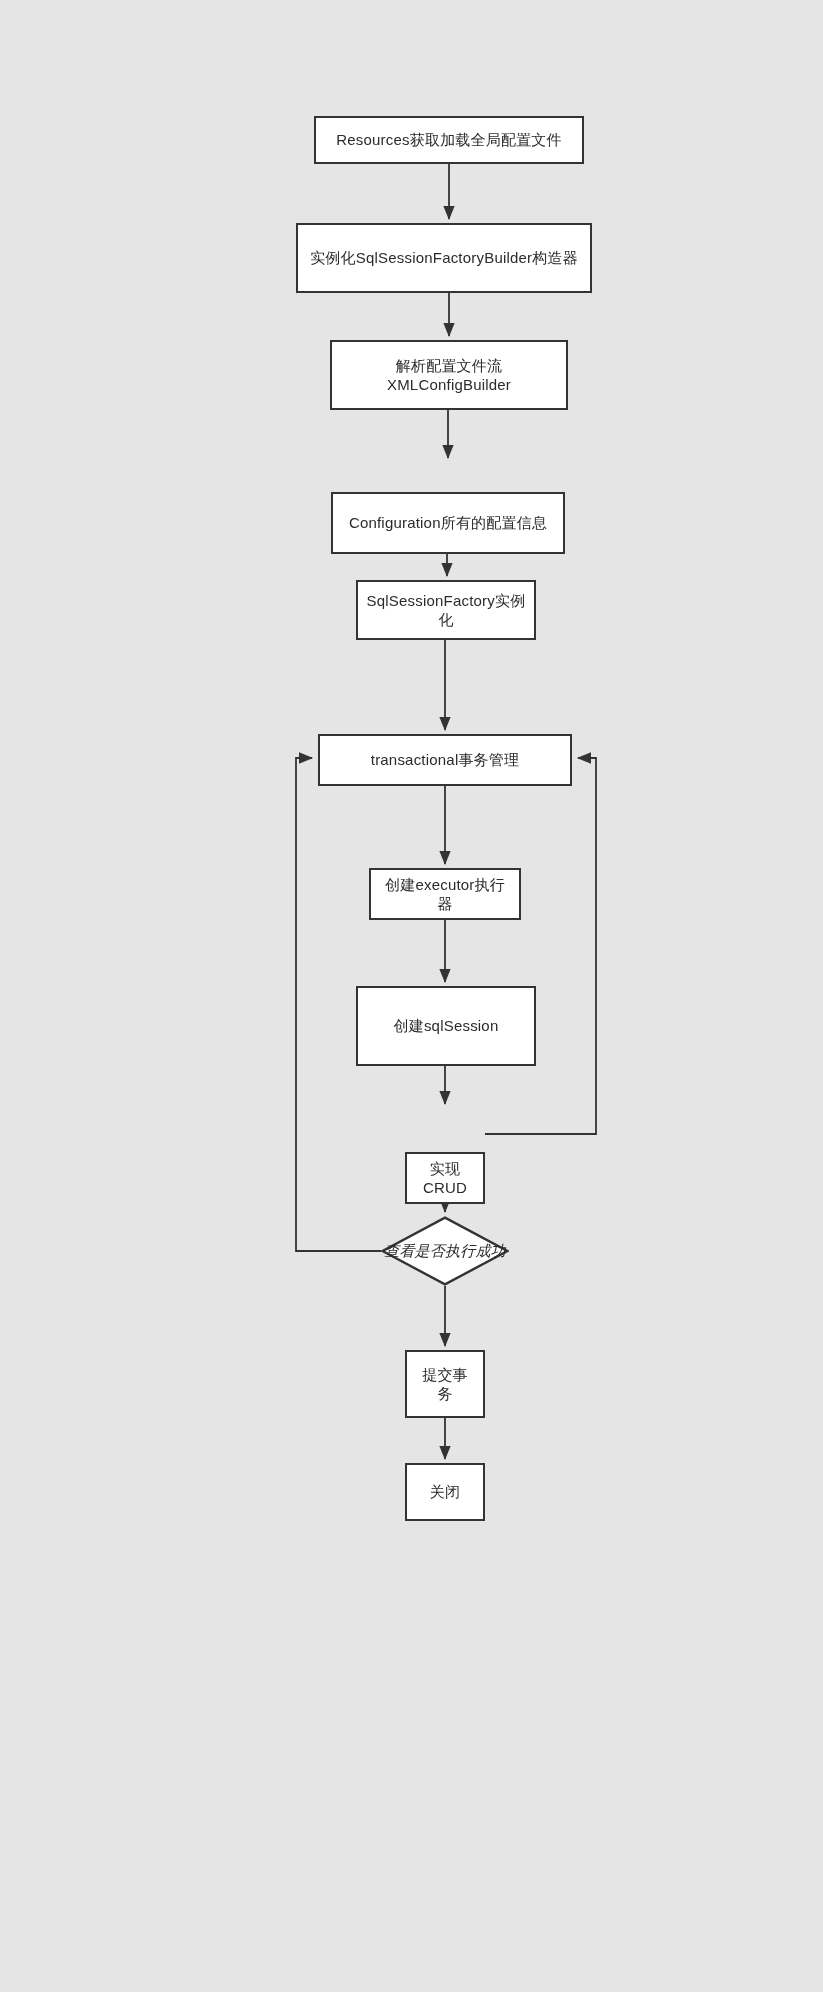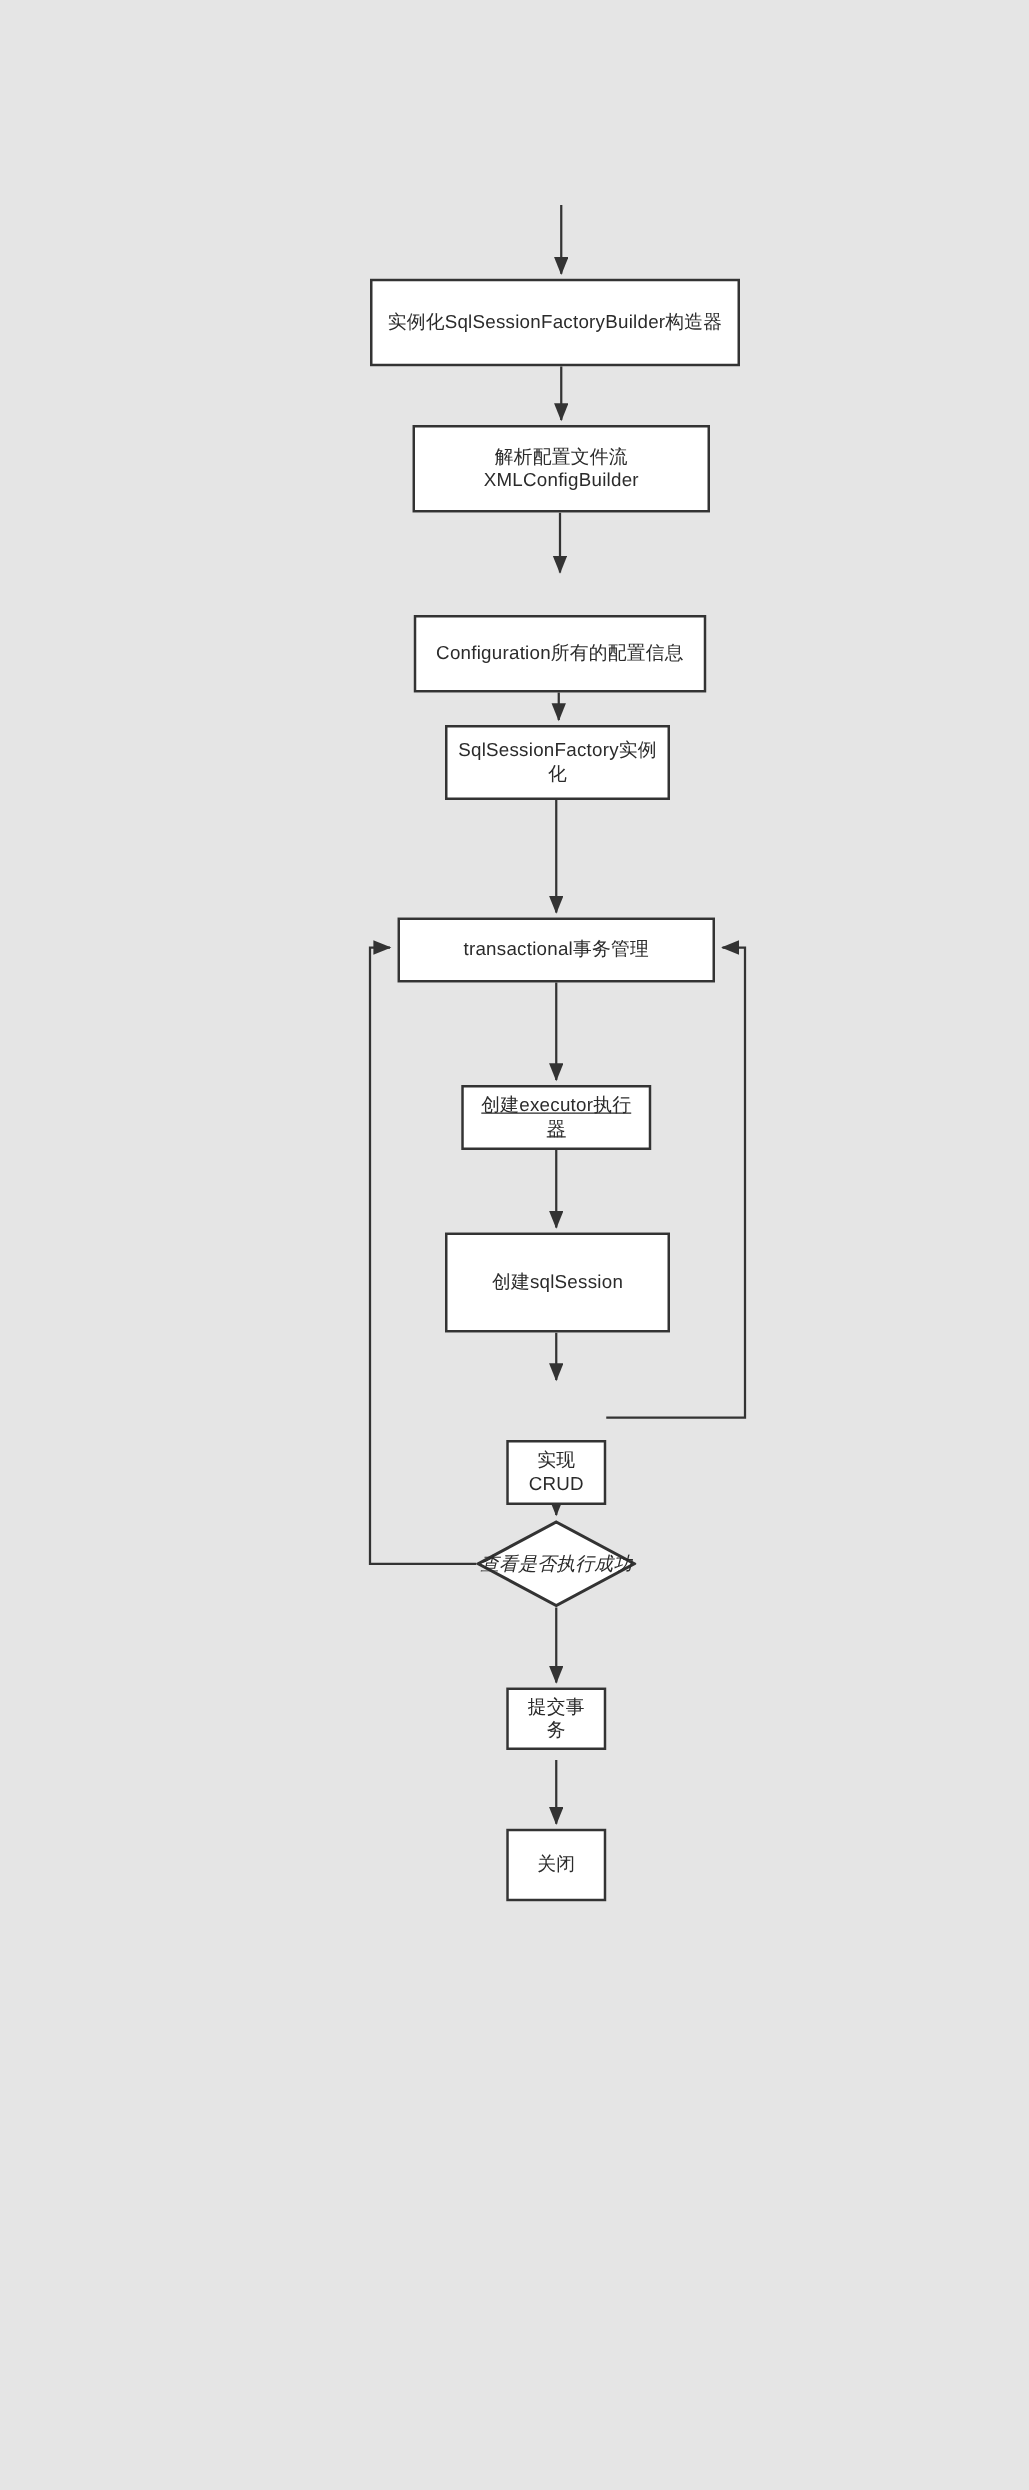--- a/index.html
+++ b/index.html
@@ -86,20 +86,23 @@
     <path d="M445,1066 L445,1104" stroke="#333333" stroke-width="1.8" fill="none" marker-end="url(#arrowhead)"></path>
     <path d="M445,1160 L445,1212" stroke="#333333" stroke-width="1.8" fill="none" marker-end="url(#arrowhead)"></path>
     <path d="M445,1286 L445,1346" stroke="#333333" stroke-width="1.8" fill="none" marker-end="url(#arrowhead)"></path>
     <path d="M445,1408 L445,1459" stroke="#333333" stroke-width="1.8" fill="none" marker-end="url(#arrowhead)"></path>
 
     <path d="M485,1134 L596,1134 L596,758 L578,758" stroke="#333333" stroke-width="1.8" fill="none" marker-end="url(#arrowhead)"></path>
 
     <path d="M381,1251 L296,1251 L296,758 L312,758" stroke="#333333" stroke-width="1.8" fill="none" marker-end="url(#arrowhead)"></path>
   </svg>
 
+  <div class="node" style="left:314px; top:116px; width:270px; height:48px;">
+    <span>Resources获取加载全局配置文件</span>
+  </div>
 
   <div class="node" style="left:296px; top:223px; width:296px; height:70px;">
     <span>实例化SqlSessionFactoryBuilder构造器</span>
   </div>
 
   <div class="node" style="left:330px; top:340px; width:238px; height:70px;">
     <span>解析配置文件流XMLConfigBuilder</span>
   </div>
 
   <div class="node" style="left:331px; top:462px; width:234px; height:62px;margin-top:30px;">
@@ -107,40 +110,40 @@
   </div>
 
   <div class="node" style="left:356px; top:580px; width:180px; height:60px;">
     <span>SqlSessionFactory实例化</span>
   </div>
 
   <div class="node" style="left:318px; top:734px; width:254px; height:52px;">
     <span>transactional事务管理</span>
   </div>
 
-  <div class="node" style="left:369px; top:868px; width:152px; height:52px;text-decoration:underline;">
+  <div class="node" style="left:369px; top:868px; width:152px; height:52px;">
     <span>创建executor执行器</span>
   </div>
 
   <div class="node" style="left:356px; top:986px; width:180px; height:80px;">
     <span>创建sqlSession</span>
   </div>
 
   <div class="node" style="left:405px; top:1108px; width:80px; height:52px;margin-top:44px;">
     <span>实现CRUD</span>
   </div>
 
   <div class="decision-wrap" style="left:381px; top:1216px; width:128px; height:70px;font-style:italic;">
     <svg class="decision-shape" viewBox="0 0 128 70" preserveAspectRatio="none" xmlns="http://www.w3.org/2000/svg">
       <polygon points="64,1.6 126.4,35 64,68.4 1.6,35" fill="#ffffff" stroke="#333333" stroke-width="2.4"></polygon>
     </svg>
     <span class="decision-label">查看是否执行成功</span>
   </div>
 
-  <div class="node" style="left:405px; top:1350px; width:80px; height:50px;">
+  <div class="node" style="left:405px; top:1350px; width:80px; height:68px;">
     <span>提交事务</span>
   </div>
 
   <div class="node" style="left:405px; top:1463px; width:80px; height:58px;">
     <span>关闭</span>
   </div>
 
 </div>
 
 </body></html>

